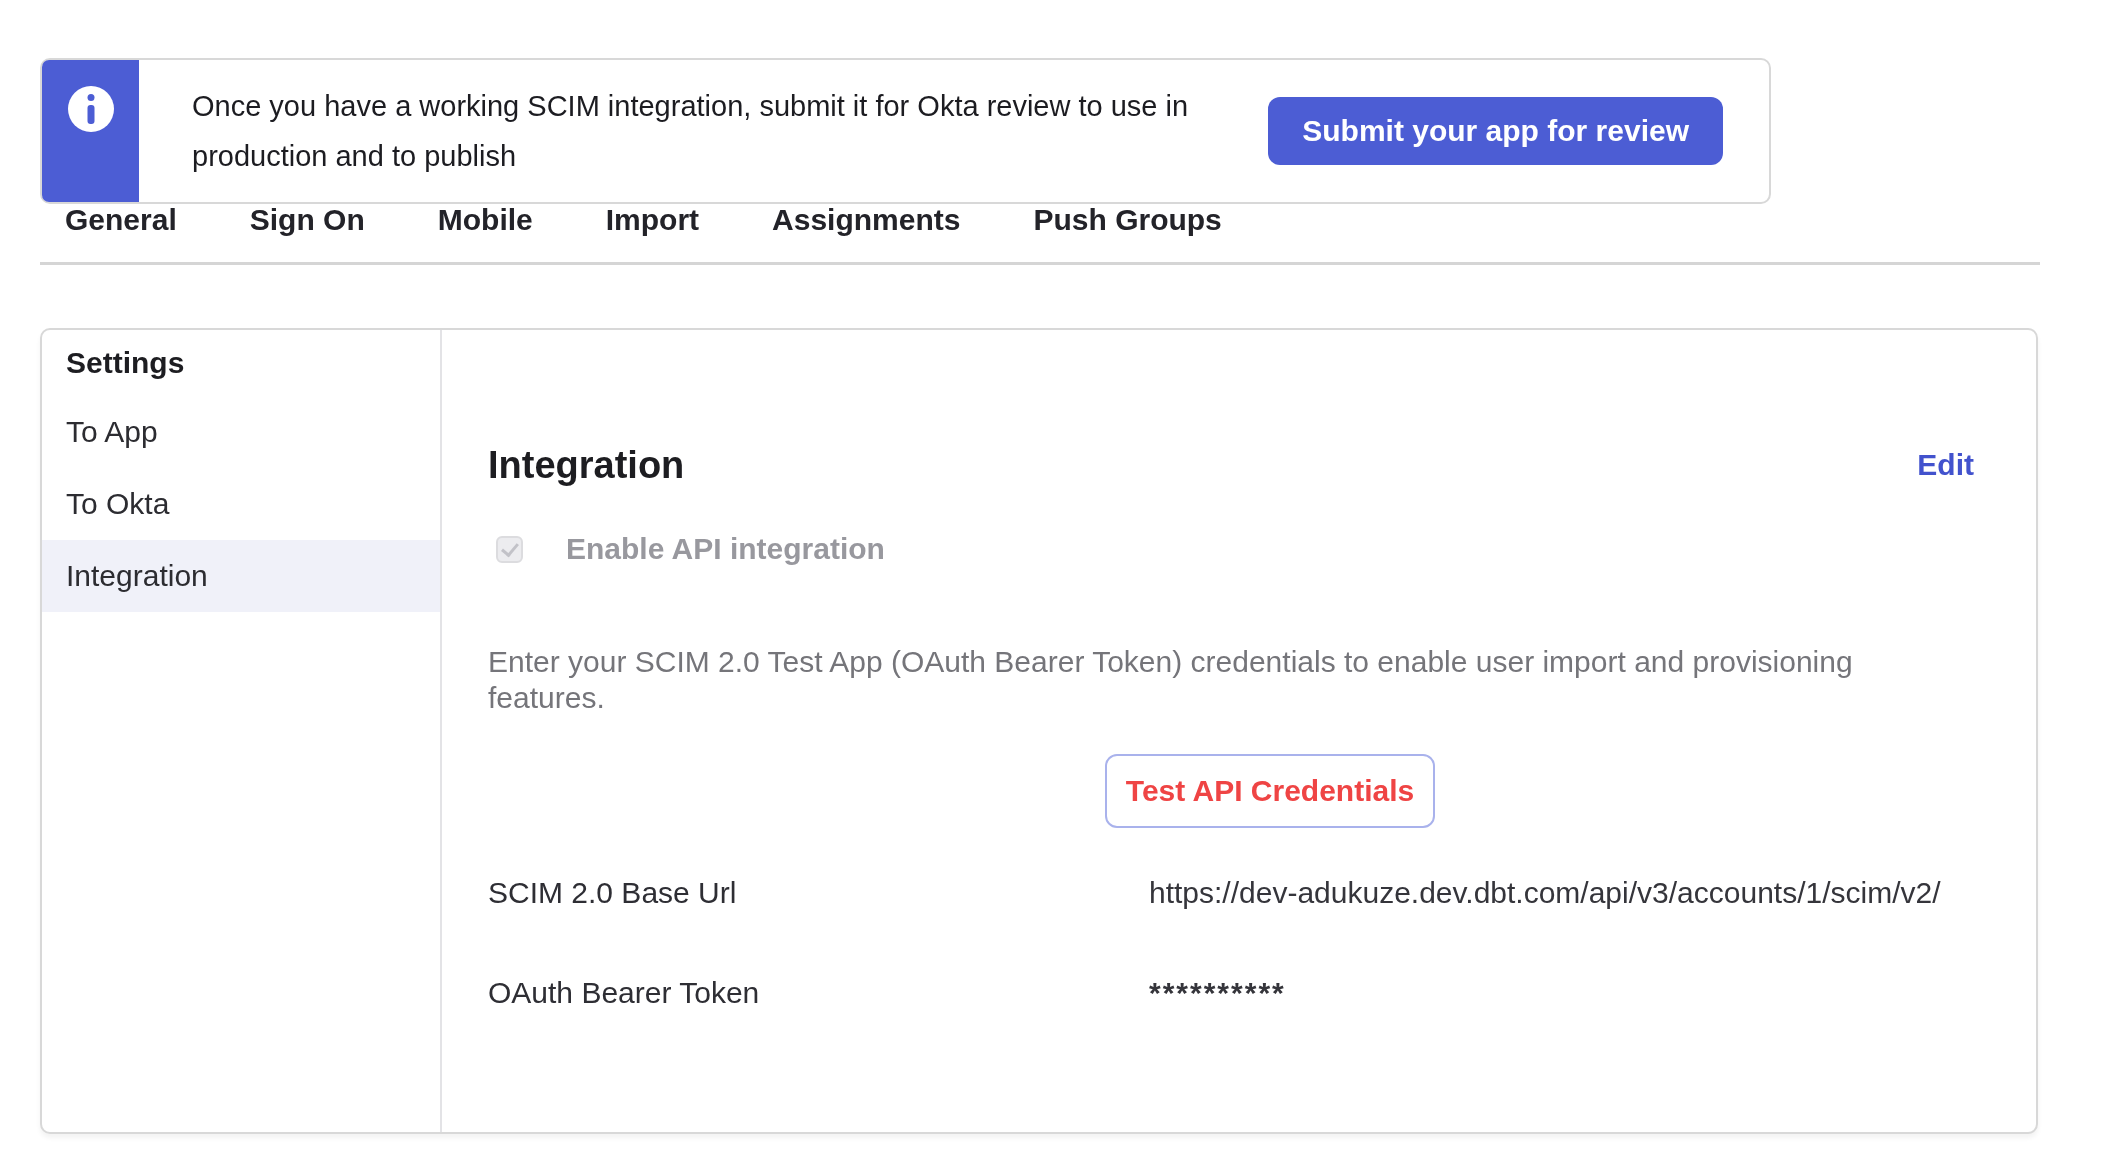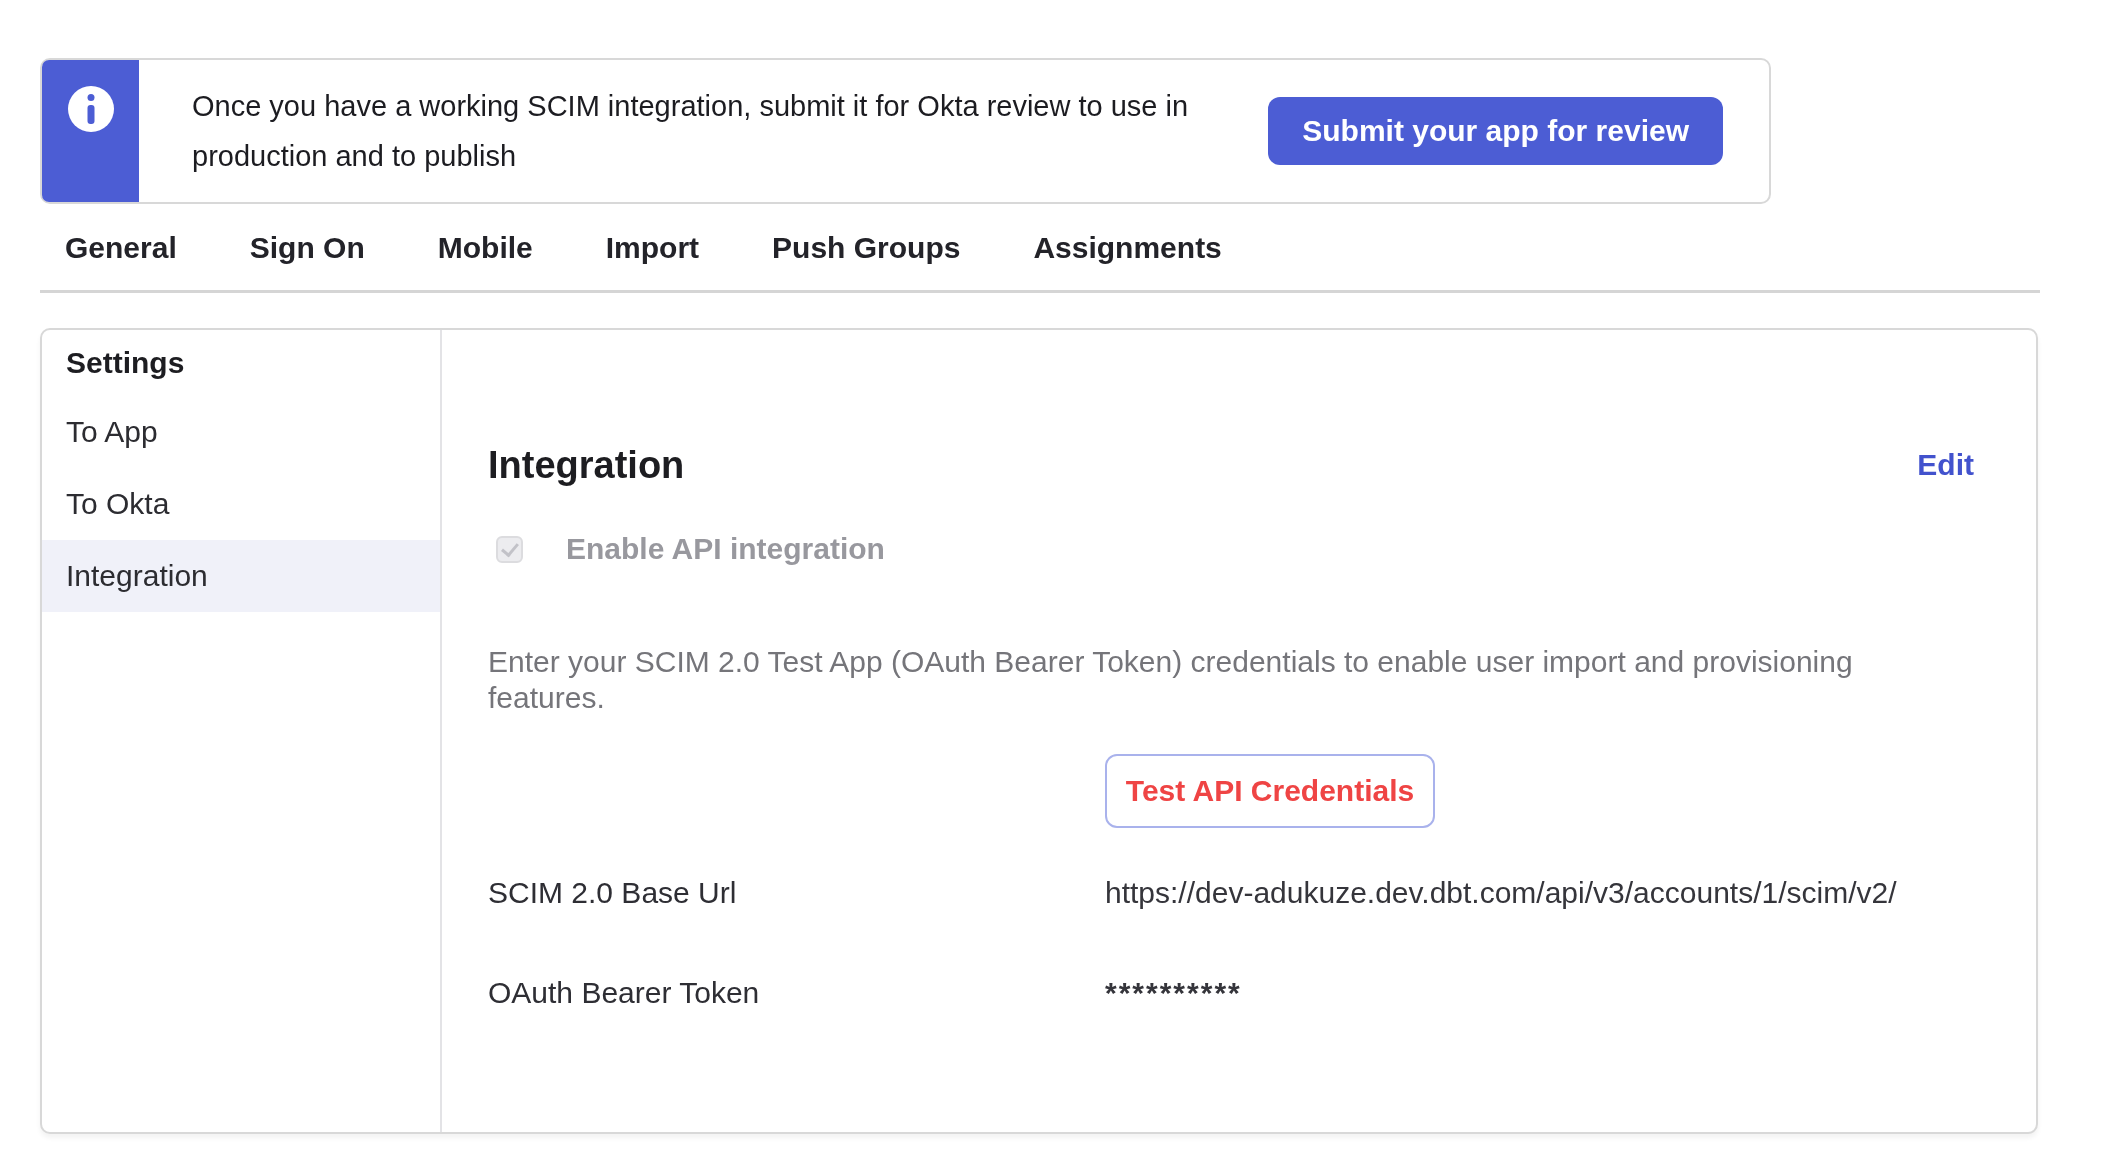--- a/index.html
+++ b/index.html
@@ -36,21 +36,21 @@
   }
   .banner-msg { font-size:29px; line-height:50px; color:#1c1c21; }
   .submit-btn {
     flex:0 0 auto; height:68px; padding:0 34px; margin-left:30px;
     background:#4c5dd4; color:#ffffff; border:none; border-radius:12px;
     font-family:inherit; font-size:30px; font-weight:bold; cursor:pointer;
   }
 
   
   .tabs {
-    position:absolute; left:40px; top:206px; width:2000px; height:87px;
+    position:absolute; left:40px; top:178px; width:2000px; height:87px;
     border-bottom:3px solid #d5d5d5; display:flex; align-items:stretch; padding-left:2px;
   }
   .tab {
     position:relative; display:flex; align-items:center; padding:0 23px; margin-right:27px;
     font-size:30px; font-weight:bold; color:#232329; cursor:pointer; white-space:nowrap;
   }
   .tab.active::after {
     content:""; position:absolute; left:0; right:0; bottom:-6px; height:10px;
     background:#4c5dd4;
   }
@@ -92,21 +92,21 @@
 
   .description { margin-top:78px; font-size:30px; color:#75757a; line-height:36px; }
 
   .test-btn {
     display:block; margin-top:38px; margin-left:617px; width:330px; height:74px;
     background:#ffffff; border:2px solid #a9b2ec; border-radius:12px;
     color:#ef4444; font-family:inherit; font-size:30px; font-weight:bold; cursor:default;
   }
 
   .fields { margin-top:48px; }
-  .field-row { display:flex; align-items:baseline; font-size:30px; margin-bottom:66px; }
+  .field-row { display:flex; align-items:baseline; font-size:30px; margin-bottom:66px;gap:44px; }
   .field-label { flex:0 0 617px; color:#2e2e34; }
   .field-value { color:#35353b; }
   .field-value.masked { letter-spacing:2px; font-weight:bold; }
 </style>
 </head>
 <body>
 
 <div class="banner">
   <div class="banner-accent">
     <div class="info-circle"></div>
@@ -117,22 +117,22 @@
     </div>
     <button class="submit-btn">Submit your app for review</button>
   </div>
 </div>
 
 <div class="tabs">
   <div class="tab">General</div>
   <div class="tab">Sign On</div>
   <div class="tab">Mobile</div>
   <div class="tab">Import</div>
+  <div class="tab">Assignments</div>
   <div class="tab">Push Groups</div>
-  <div class="tab">Assignments</div>
 </div>
 
 <div class="panel">
 
   <div class="sidebar">
     <div class="sidebar-heading">Settings</div>
     <div class="sidebar-item">To App</div>
     <div class="sidebar-item">To Okta</div>
     <div class="sidebar-item selected">Integration</div>
   </div>

